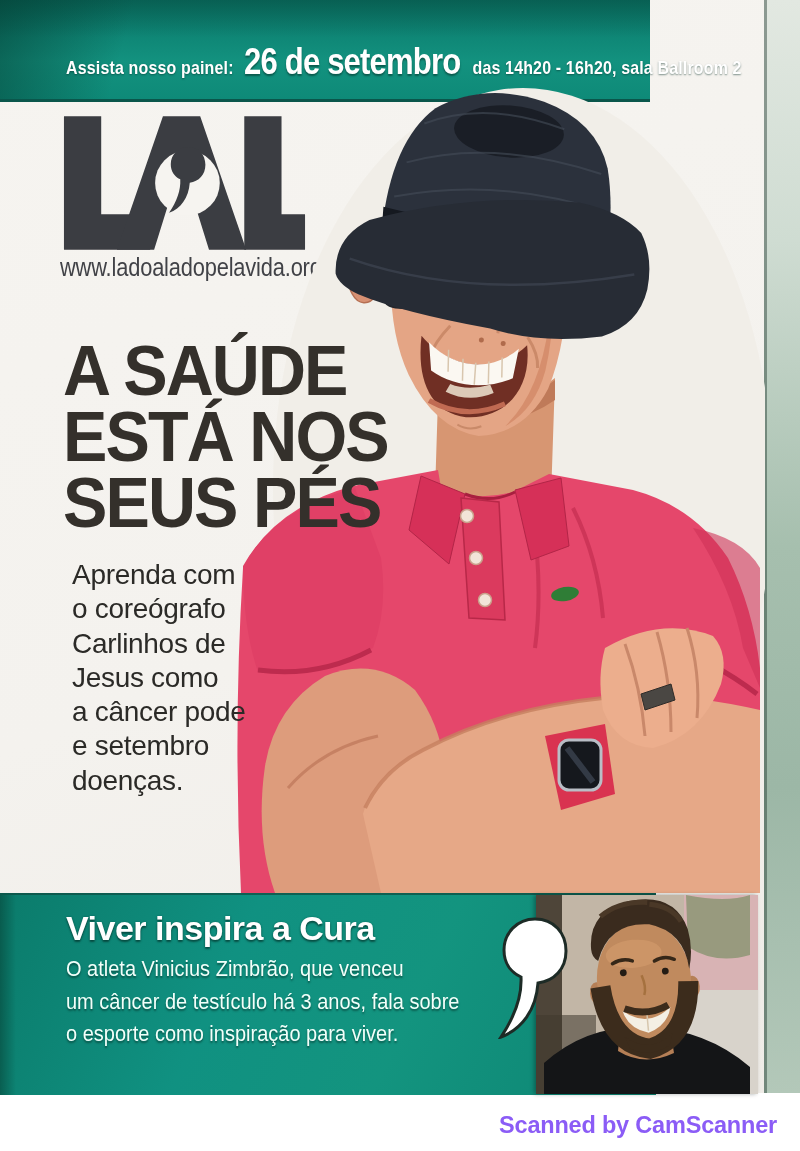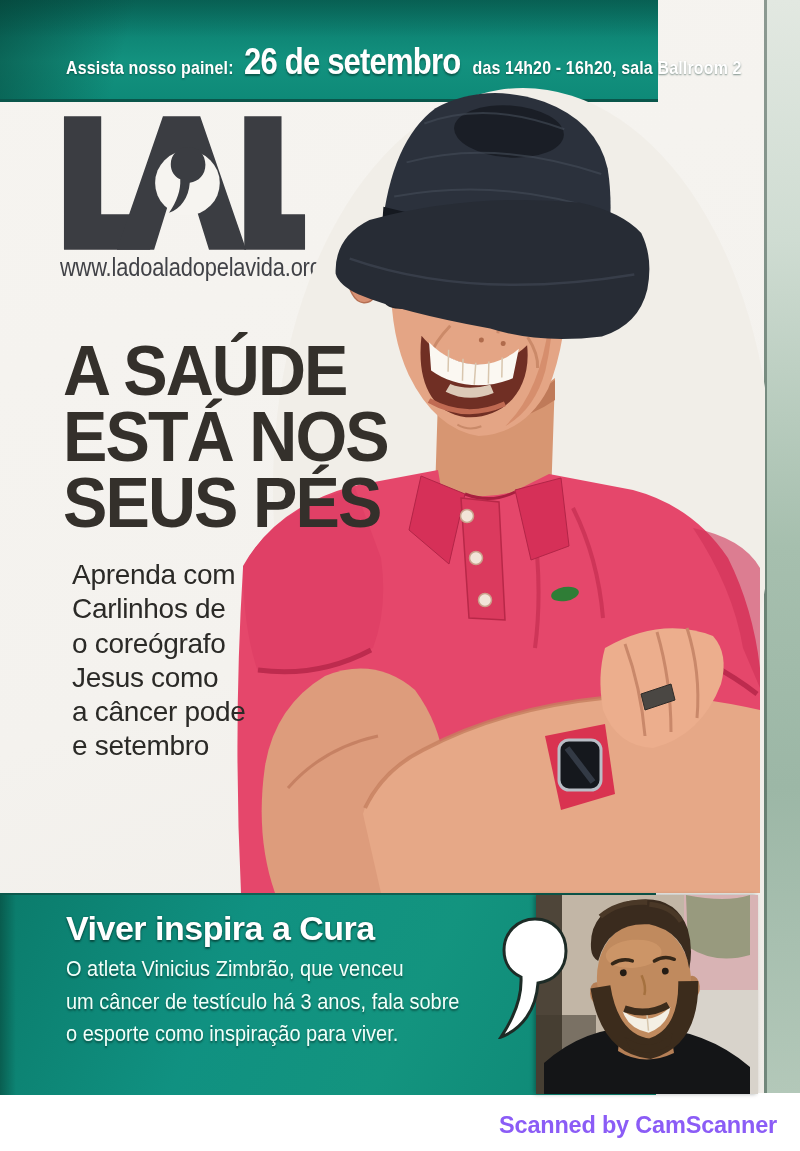--- a/index.html
+++ b/index.html
@@ -9,21 +9,21 @@
          background:linear-gradient(160deg,#f6f4f0 0%,#f4f2ee 55%,#efece7 100%);}
   
   .scan-strip{position:absolute;left:764px;top:0;width:36px;height:1093px;
       background:linear-gradient(180deg,#e2e8e1 0%,#cfdcd2 22%,#a6bfae 50%,#9cb7a6 72%,#b3c8b9 100%);
       border-left:3px solid rgba(35,58,48,.45);}
   .scan-strip::after{content:"";position:absolute;right:0;top:30%;width:3px;height:70%;
       background:rgba(20,110,90,.35);}
   
   .banner{position:absolute;left:0;top:0;width:650px;height:99px;
       background:linear-gradient(180deg,#0a7466 0%,#0e8474 32%,#13927f 62%,#0e8a78 100%);
-      border-bottom:3px solid rgba(10,55,47,.5);padding-left:8px;}
+      border-bottom:3px solid rgba(10,55,47,.5);}
   .banner::before{content:"";position:absolute;inset:0;
       background:linear-gradient(105deg,rgba(4,58,48,.55),rgba(4,58,48,0) 20%),
                  linear-gradient(180deg,rgba(4,58,48,.35),rgba(4,58,48,0) 38%);}
   .banner-line{position:absolute;left:66px;bottom:16px;white-space:nowrap;color:#ffffff;
       transform:scaleX(.84);transform-origin:left bottom;}
   .banner-line .small{font-size:19px;font-weight:bold;letter-spacing:.2px;
       text-shadow:0 1px 2px rgba(5,45,38,.5);}
   .banner-line .big{font-size:37px;font-weight:bold;letter-spacing:-1px;margin:0 10px 0 8px;
       text-shadow:0 2px 2px rgba(5,45,38,.55);}
   
@@ -165,25 +165,26 @@
   <div class="website">www.ladoaladopelavida.org.br</div>
 
   <div class="headline">
     <div>A SAÚDE</div>
     <div>ESTÁ NOS</div>
     <div>SEUS PÉS</div>
   </div>
 
   <div class="intro">
     <div>Aprenda com</div>
+    <div>o coreógrafo</div>
     <div>Carlinhos de</div>
-    <div>o coreógrafo</div>
     <div>Jesus como</div>
     <div>a câncer pode</div>
     <div>e setembro</div>
+    <div>doenças.</div>
   </div>
 
   <div class="panel">
     <div class="panel-title">Viver inspira a Cura</div>
     <div class="panel-lines">
       <div>O atleta Vinicius Zimbrão, que venceu</div>
       <div>um câncer de testículo há 3 anos, fala sobre</div>
       <div>o esporte como inspiração para viver.</div>
     </div>
 

